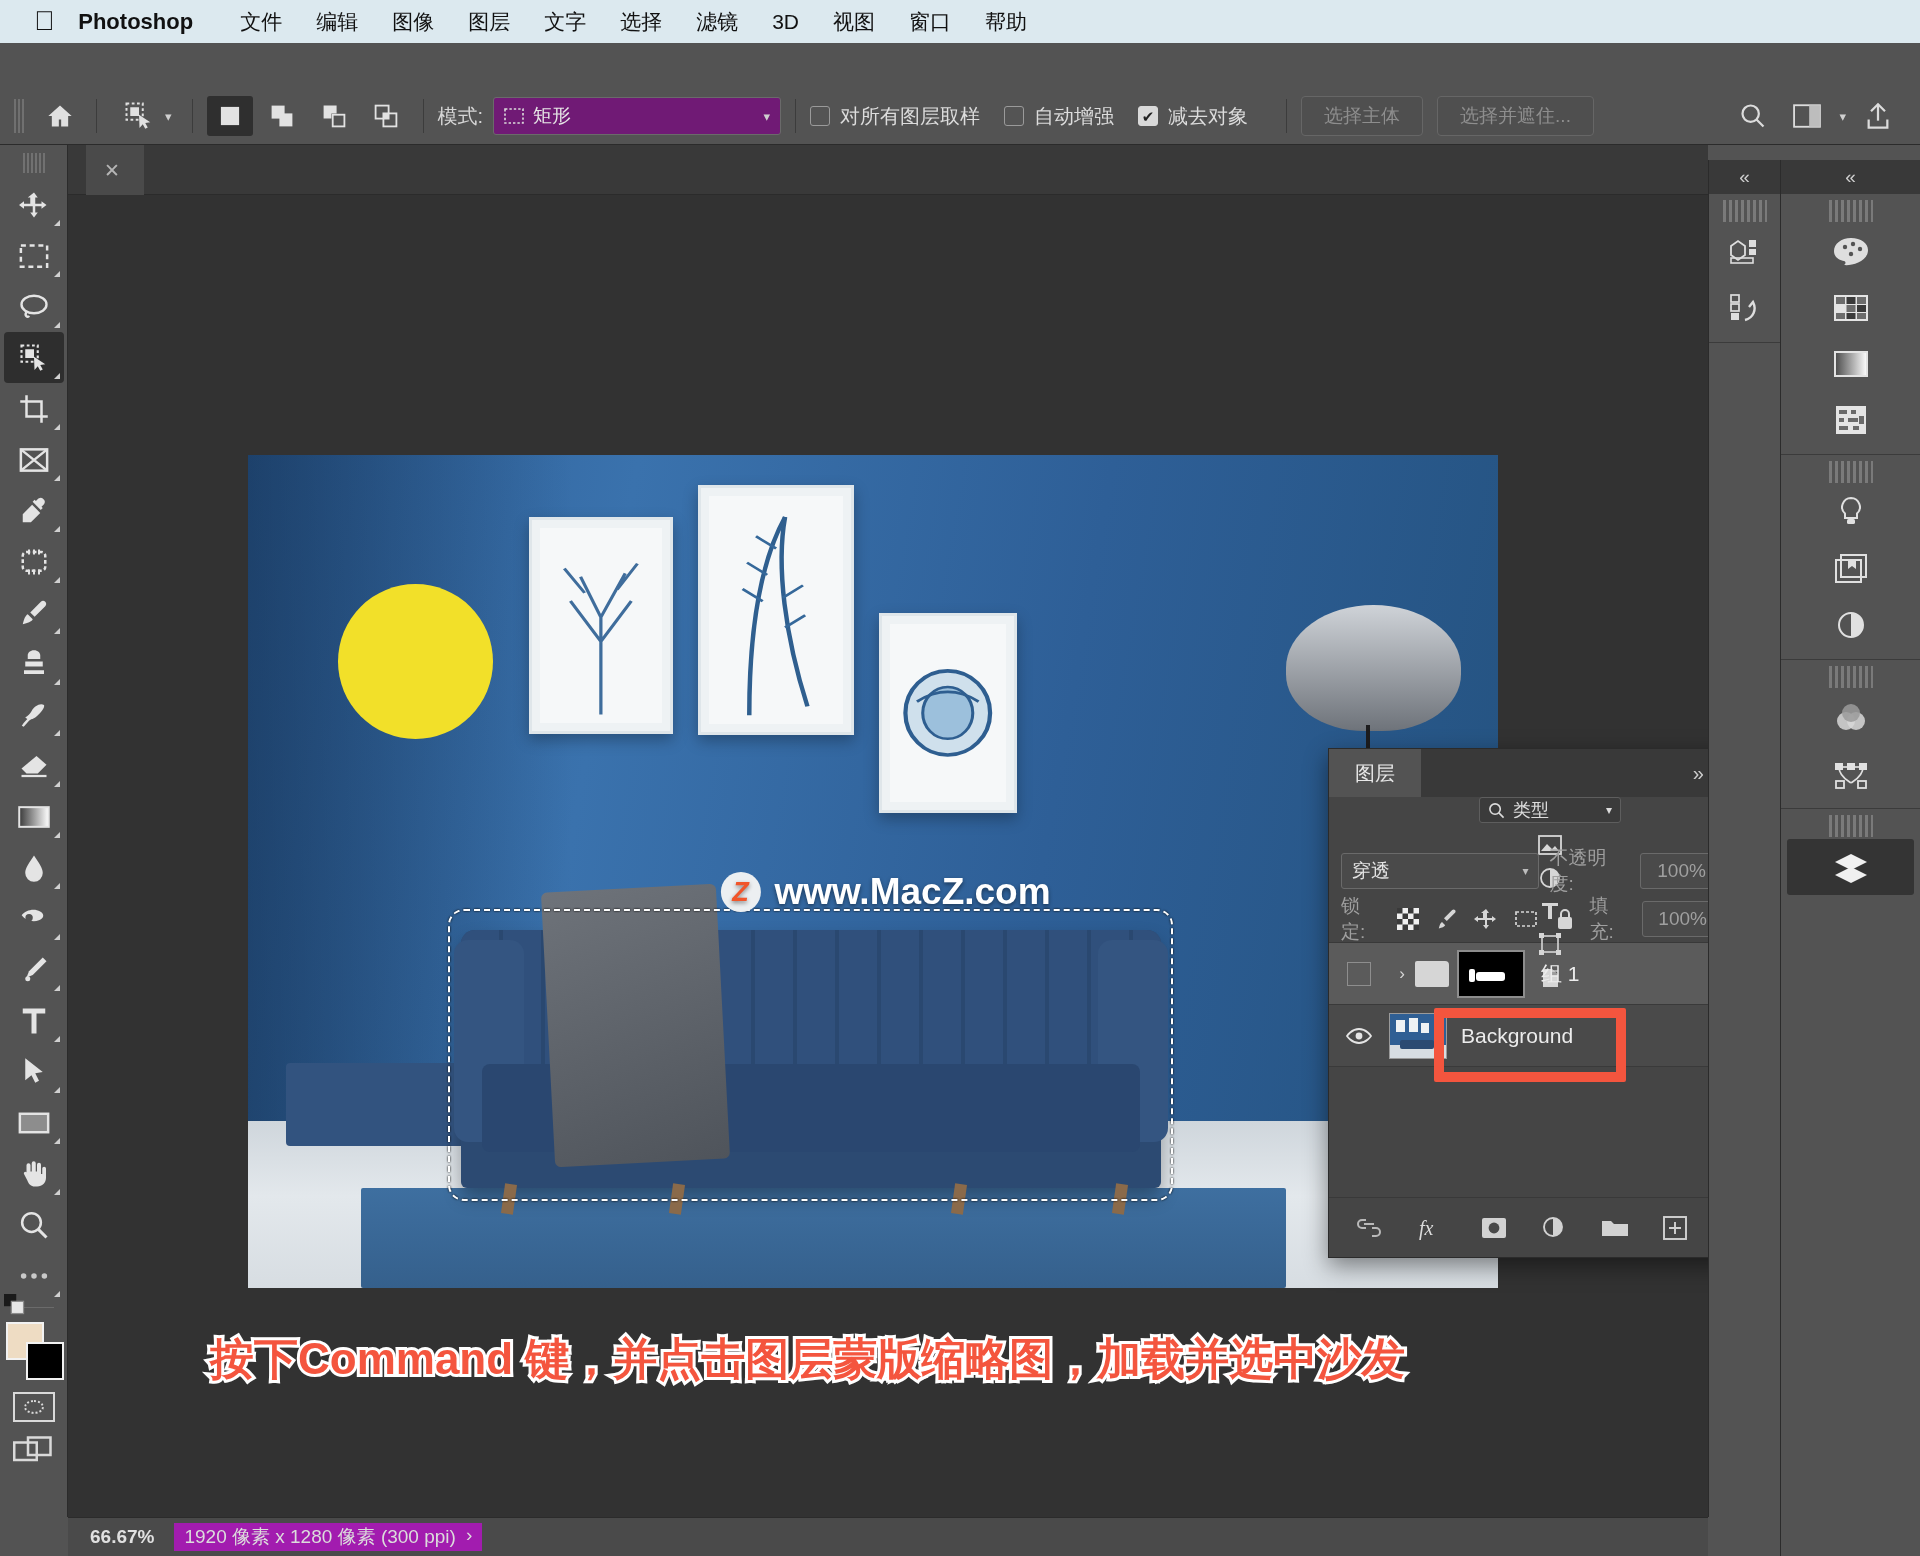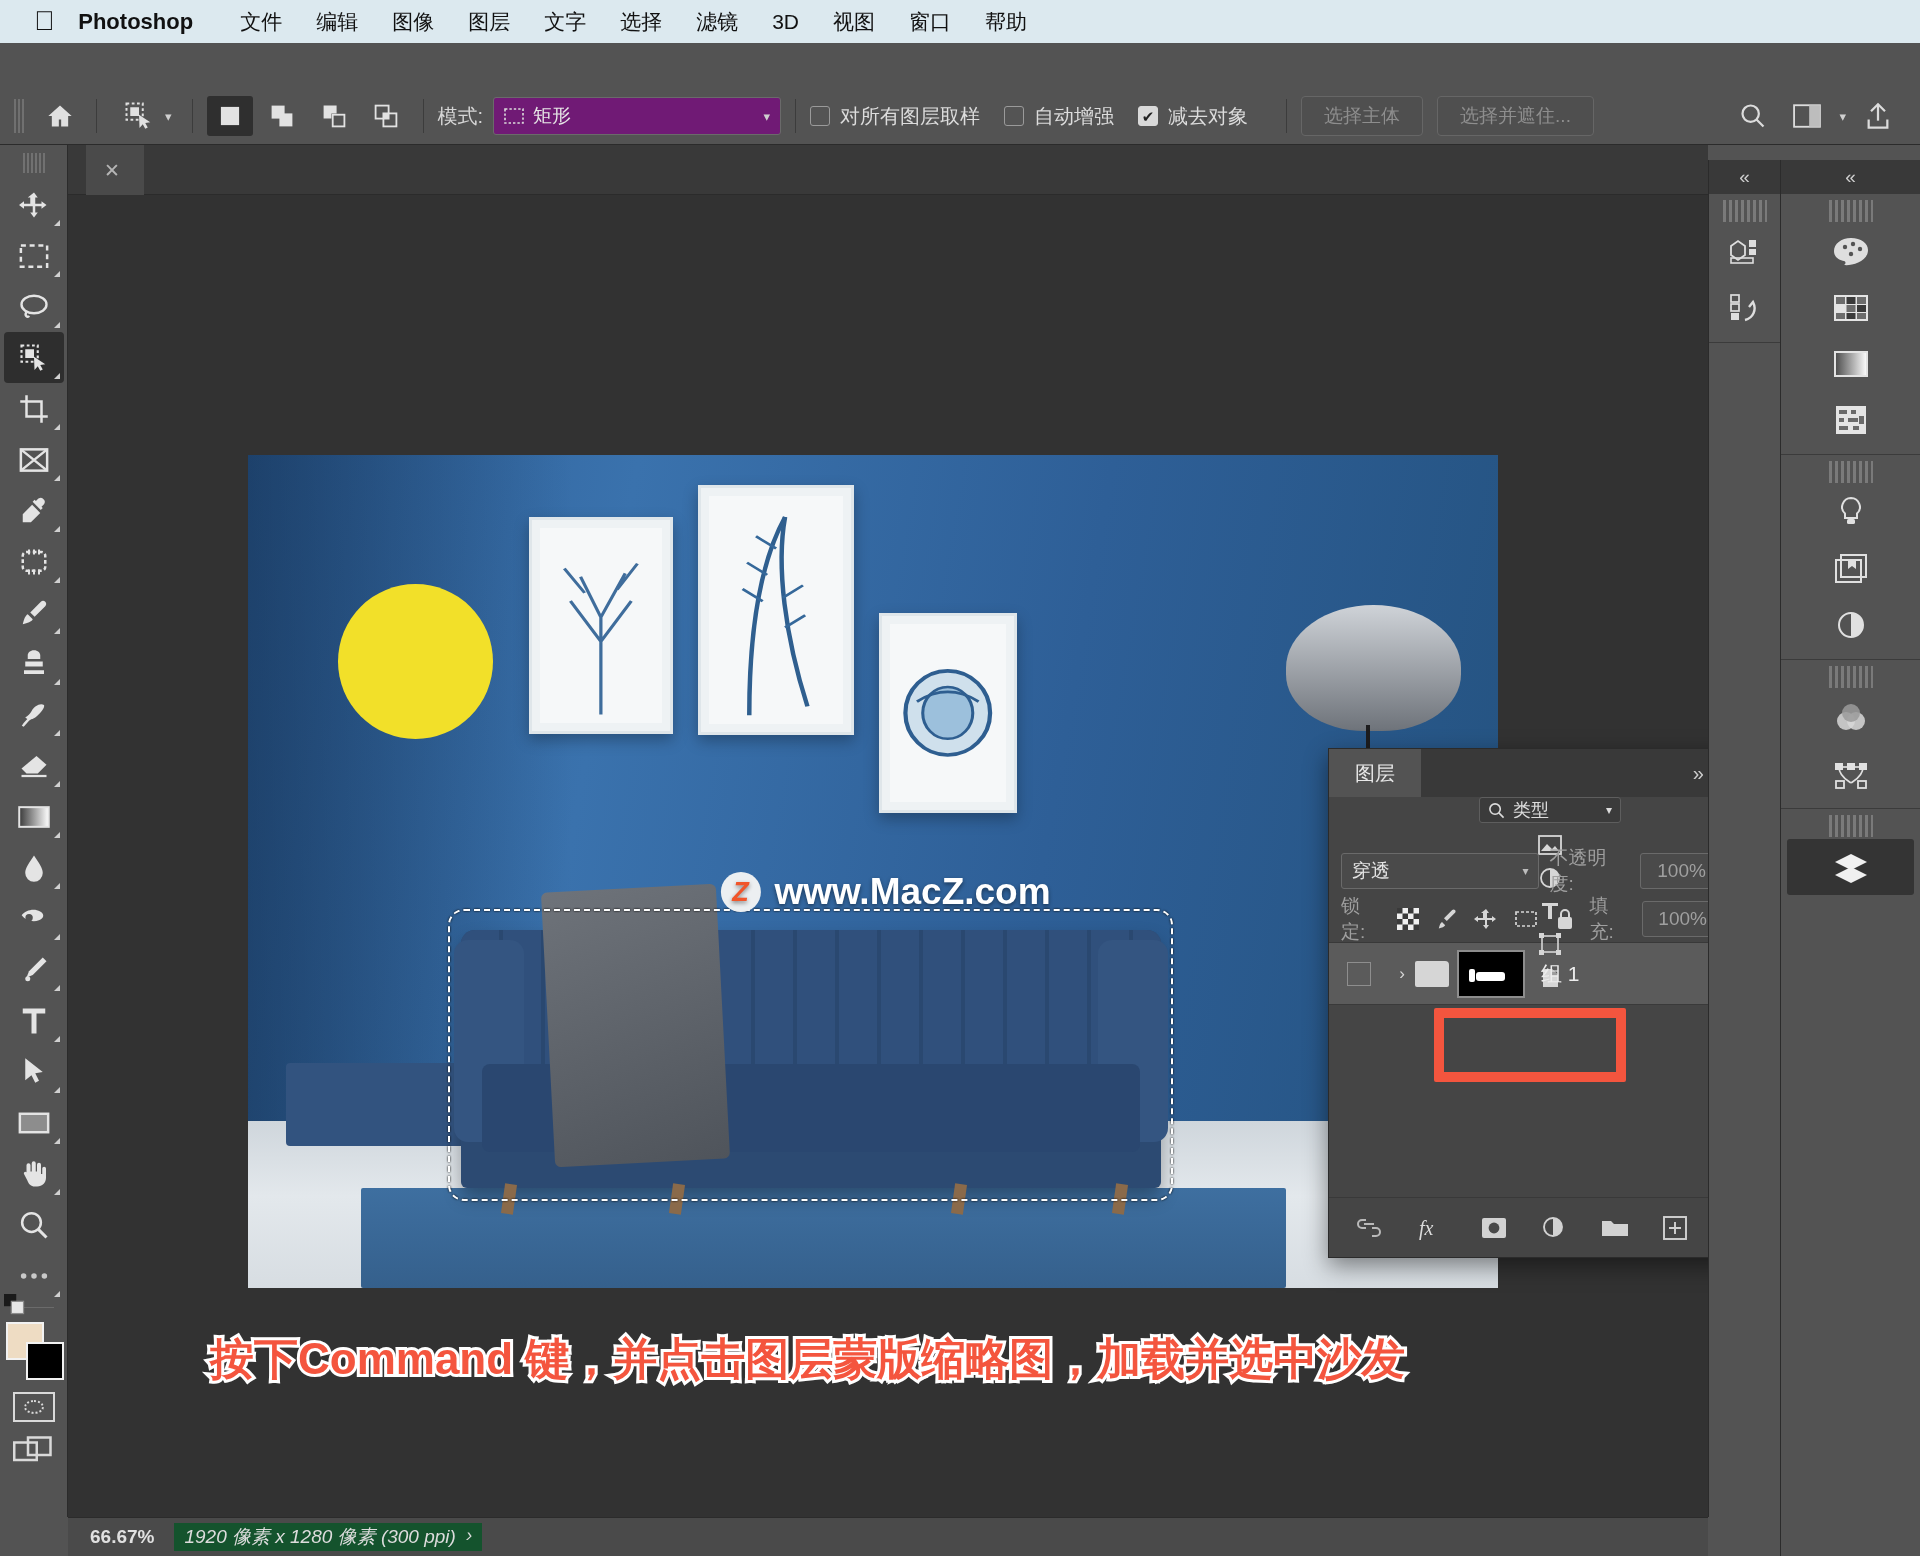--- a/index.html
+++ b/index.html
@@ -236,21 +236,21 @@
   .rail-sep{ height:1px; background:#3b3b3b; margin:6px 0;}
 
   
   .statusbar{
     position:absolute; left:68px; bottom:0; width:1640px; height:39px;
     background:#4a4a4a; border-top:1px solid #2b2b2b;
     display:flex; align-items:center; gap:20px; padding-left:22px;
     color:#e0e0e0; font-size:19px;
   }
   .statusbar .zoom{ font-weight:bold; }
-  .statusbar .dims{ background:#14532d; padding:1px 10px; color:#dcdcdc; display:flex; gap:10px;font-style:italic;}
+  .statusbar .dims{ background:#a21caf; padding:1px 10px; color:#dcdcdc; display:flex; gap:10px;}
   svg{ display:block; }
 </style>
 </head>
 <body>
 
 <div id="app">
 
   <div class="macbar">
     <span class="apple"></span>
     <span class="appname">Photoshop</span>
@@ -740,20 +740,42 @@
       </div>
       <span class="grouparrow">›</span>
       <span class="folder"></span>
       <div class="maskthumb">
         <span class="maskdot"></span>
         <span class="masksofa"></span>
       </div>
       <span class="lname" style="margin-left:16px;">组 1</span>
     </div>
 
+    <div class="layer">
+      <div class="eyecell">
+        <svg width="26" height="18" viewBox="0 0 26 18">
+            <path d="M1 9s4.5-7 12-7 12 7 12 7-4.5 7-12 7S1 9 1 9z" fill="none" stroke="#e4e4e4" stroke-width="1.8"></path>
+            <circle cx="13" cy="9" r="3.4" fill="#e4e4e4"></circle>
+          </svg>
+      </div>
+      <div class="thumb" style="background:linear-gradient(180deg,#2f5f94 0 70%,#d7dde2 70% 100%);">
+        <span style="position:absolute;left:6px;top:6px;width:9px;height:12px;background:#eef2f4;"></span>
+        <span style="position:absolute;left:19px;top:4px;width:9px;height:14px;background:#eef2f4;"></span>
+        <span style="position:absolute;left:31px;top:9px;width:8px;height:10px;background:#eef2f4;"></span>
+        <span style="position:absolute;left:10px;top:26px;width:34px;height:9px;background:#2b4a72;border-radius:2px;"></span>
+      </div>
+      <span class="lname">Background</span>
+      <span class="lockicon">
+        <svg width="22" height="24" viewBox="0 0 20 24">
+            <rect x="3" y="10" width="14" height="12" rx="2" fill="none" stroke="#d0d0d0" stroke-width="1.8"></rect>
+            <path d="M6 10V7a4 4 0 018 0v3" fill="none" stroke="#d0d0d0" stroke-width="1.8"></path>
+            <circle cx="10" cy="16" r="1.8" fill="#d0d0d0"></circle>
+          </svg>
+      </span>
+    </div>
 
     <div class="lp-bottom">
       <span>
         <svg width="28" height="20" viewBox="0 0 28 20">
             <path d="M11 10H7a4 4 0 010-8h4M17 10h4a4 4 0 010 8h-4" fill="none" stroke="#b9b9b9" stroke-width="2"></path>
             <line x1="9" y1="6" x2="19" y2="6" stroke="#b9b9b9" stroke-width="2"></line>
           </svg>
       </span>
       <span>
         <svg width="30" height="26" viewBox="0 0 30 26">

